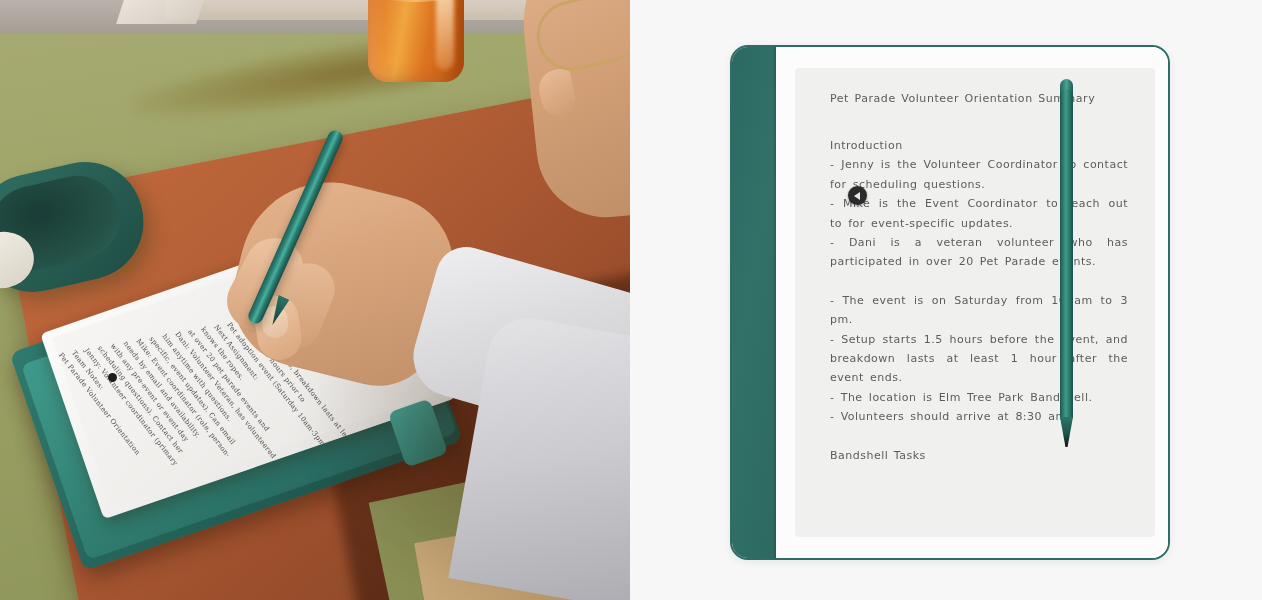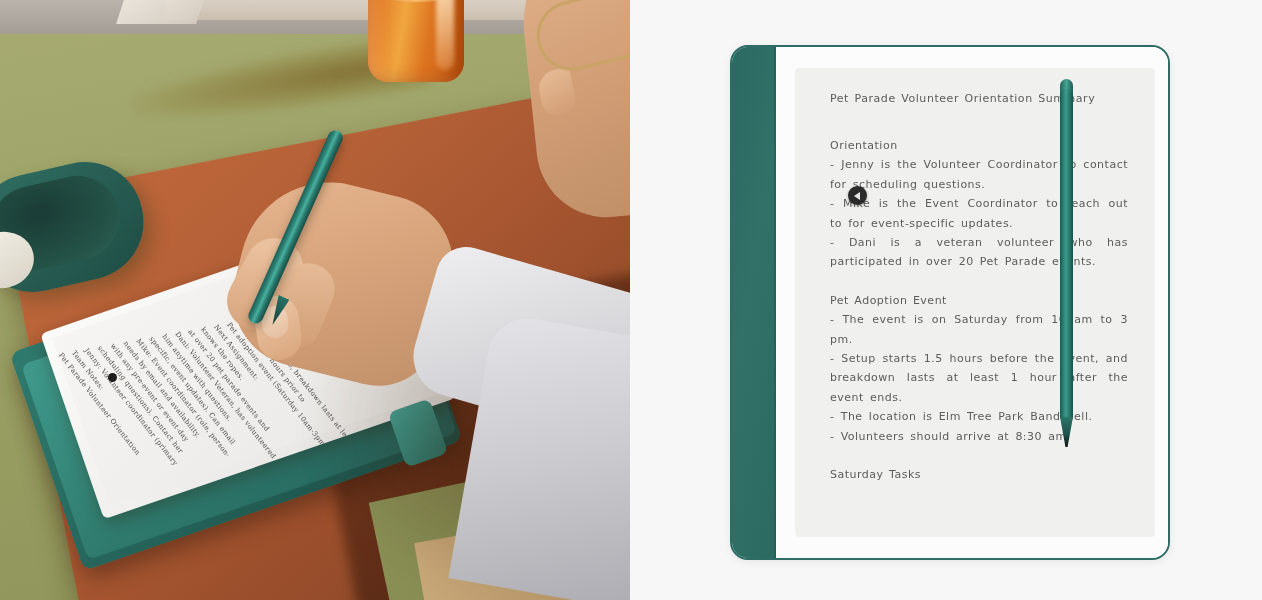--- a/index.html
+++ b/index.html
@@ -532,36 +532,35 @@
     <div class="device">
       <div class="device-bezel-left"></div>
 
       <div class="device-screen">
         <div class="page">
           <div class="page-inner">
 
             <p class="note-title">Pet Parade Volunteer Orientation Summary</p>
 
             <div class="sec">
-              <p class="sec-head">Orientation</p>
+              <p class="sec-head">Introduction</p>
               <p class="sec-item">- Jenny is the Volunteer Coordinator to contact for scheduling questions.</p>
               <p class="sec-item">- Mike is the Event Coordinator to reach out to for event-specific updates.</p>
               <p class="sec-item">- Dani is a veteran volunteer who has participated in over 20 Pet Parade events.</p>
             </div>
 
             <div class="sec">
-              <p class="sec-head">Pet Adoption Event</p>
               <p class="sec-item">- The event is on Saturday from 10 am to 3 pm.</p>
               <p class="sec-item">- Setup starts 1.5 hours before the event, and breakdown lasts at least 1 hour after the event ends.</p>
               <p class="sec-item">- The location is Elm Tree Park Bandshell.</p>
               <p class="sec-item">- Volunteers should arrive at 8:30 am.</p>
             </div>
 
             <div class="sec">
-              <p class="sec-head">Saturday Tasks</p>
+              <p class="sec-head">Bandshell Tasks</p>
 
             </div>
 
           </div>
         </div>
 
         <div class="back-btn">
           <span class="tri"></span>
         </div>
       </div>

